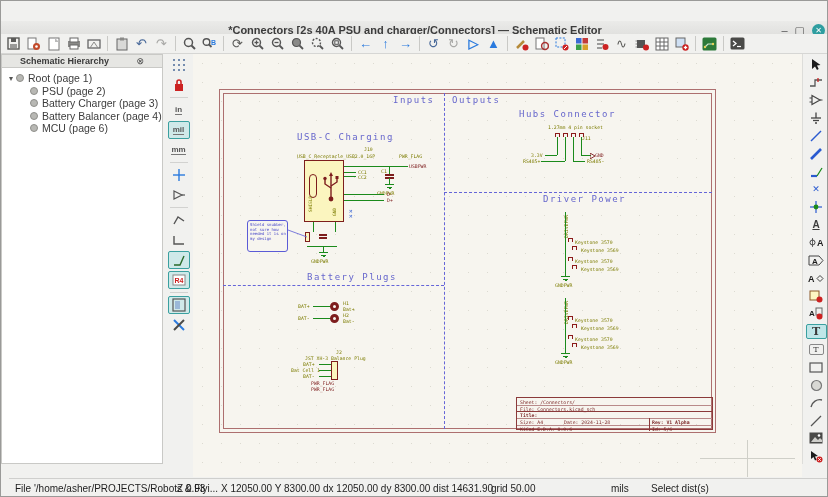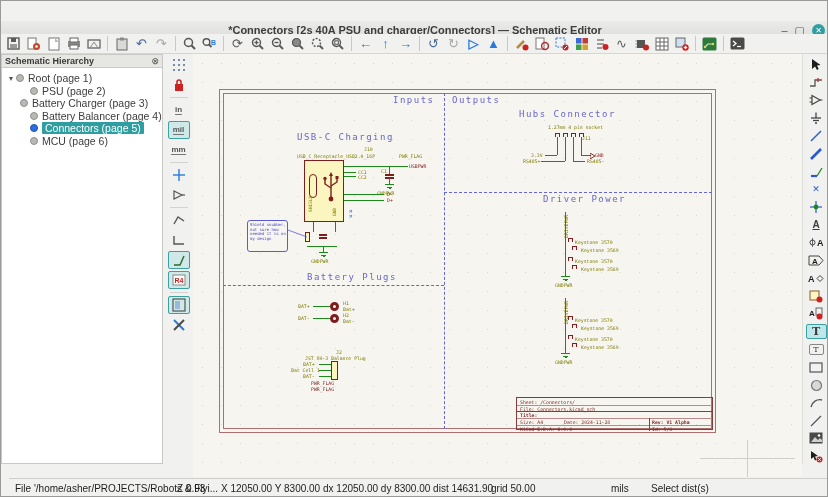--- a/index.html
+++ b/index.html
@@ -16,21 +16,21 @@
   .menubar span{font-size:11px;color:#2e2e2e;}
   
   .toolbar{position:absolute;left:0;top:33px;width:828px;height:20px;display:flex;align-items:center;gap:3px;padding-left:4px;background:#f1f1ef;border-bottom:1px solid #d6d6d4;}
   .ti{width:17px;height:17px;display:flex;align-items:center;justify-content:center;font-size:13px;color:#5a5a58;position:relative;}
   .tsep{width:1px;height:15px;background:#c9c9c6;margin:0 2px;}
   .blue{color:#2a7ade;font-weight:700;}
   .muted{color:#a8a8a6;}
   .halfblue{color:#4a6a9a;}
   
   .hier{position:absolute;left:0;top:53px;width:162px;height:410px;background:#fff;border:1px solid #c9c9c6;}
-  .hier-h{height:13px;background:#e6e6e3;border-bottom:1px solid #c9c9c6;display:flex;align-items:center;padding:0 3px;}
+  .hier-h{height:13px;background:#e6e6e3;border-bottom:1px solid #c9c9c6;display:flex;align-items:center;padding:0 18px;}
   .hier-h .ht{font-size:9px;font-weight:700;color:#3a3a3a;flex:1;}
   .hier-h .hx{font-size:9px;color:#444;}
   .trow{display:flex;align-items:center;height:12.5px;font-size:10.5px;color:#3c3c3c;white-space:nowrap;}
   .trow .caret{width:10px;font-size:8px;color:#555;text-align:center;}
   .dot{width:8px;height:8px;border-radius:50%;background:#b8b8b4;border:1px solid #8f8f8b;margin-right:4px;flex:none;}
   .trow.sel .lbl{background:#2f9ea0;color:#fff;padding:0 3px;border-radius:1px;}
   .trow.sel .dot{background:#2a6ee0;border-color:#1c53b4;}
   
   .ltb{position:absolute;left:163px;top:53px;width:29px;height:410px;background:#f1f1ef;display:flex;flex-direction:column;align-items:center;padding-top:2px;gap:2px;}
   .li{width:22px;height:18px;display:flex;align-items:center;justify-content:center;font-size:9px;color:#4c4c4a;border:1px solid transparent;border-radius:2px;position:relative;}
@@ -272,31 +272,27 @@
     <div style="padding-top:4px;">
       <div class="trow" style="padding-left:4px;">
         <span class="caret">▾</span>
           <span class="dot"></span>
         <span class="lbl">Root (page 1)</span>
       </div>
       <div class="trow" style="padding-left:28px;">
         <span class="dot"></span>
         <span class="lbl">PSU (page 2)</span>
       </div>
-      <div class="trow" style="padding-left:18px;">
+      <div class="trow" style="padding-left:28px;">
         <span class="dot"></span>
         <span class="lbl">Battery Charger (page 3)</span>
       </div>
       <div class="trow" style="padding-left:28px;">
         <span class="dot"></span>
         <span class="lbl">Battery Balancer (page 4)</span>
-      </div>
-      <div class="trow sel" style="padding-left:28px;">
-        <span class="dot"></span>
-        <span class="lbl">Connectors (page 5)</span>
       </div>
       <div class="trow" style="padding-left:28px;">
         <span class="dot"></span>
         <span class="lbl">MCU (page 6)</span>
       </div>
     </div>
   </div>
 
   <div class="ltb">
     <span class="li">

